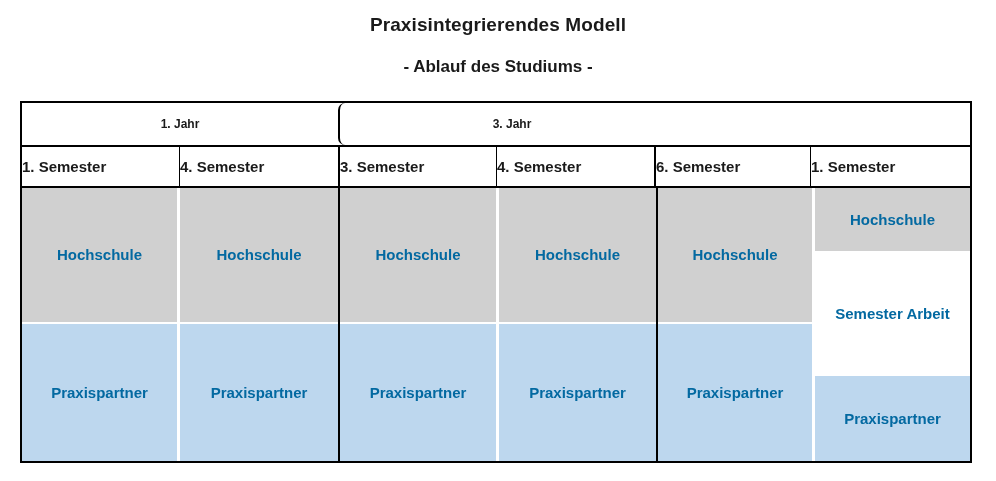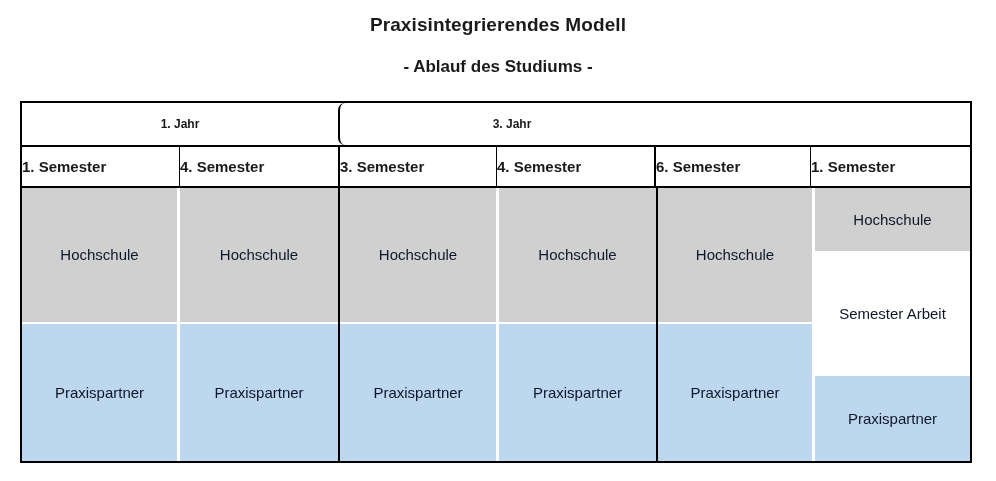--- a/index.html
+++ b/index.html
@@ -122,23 +122,24 @@
   .sem-col.inner-gap {
     margin-left: 3px;
   }
 
   .block {
     display: flex;
     align-items: center;
     justify-content: center;
     box-sizing: border-box;
     font-size: 15px;
-    color: #0f172a;
+    color: #0369a1;
     text-align: center;
     line-height: 18px;
+    font-weight: bold;
   }
   .block.hochschule {
     background: #d0d0d0;
   }
   .block.praxis {
     background: #bdd7ee;
   }
   .block.bachelor {
     background: #ffffff;
   }

